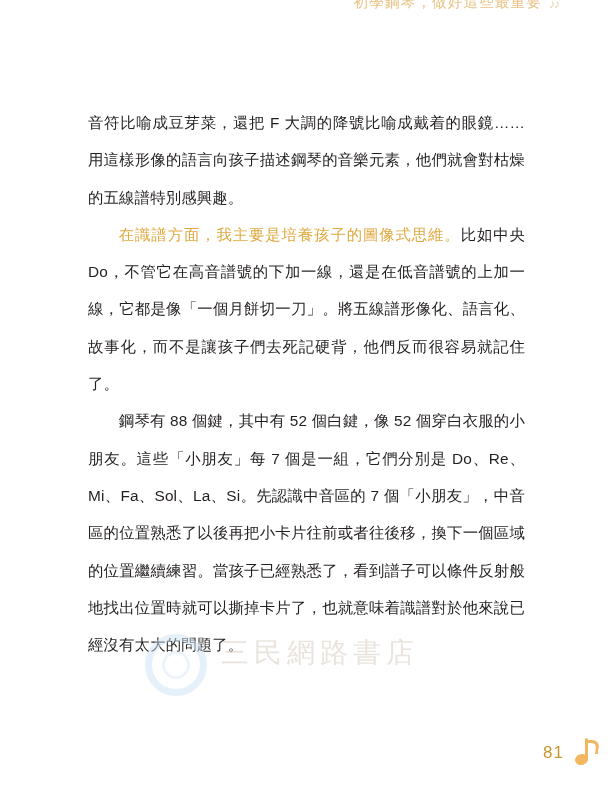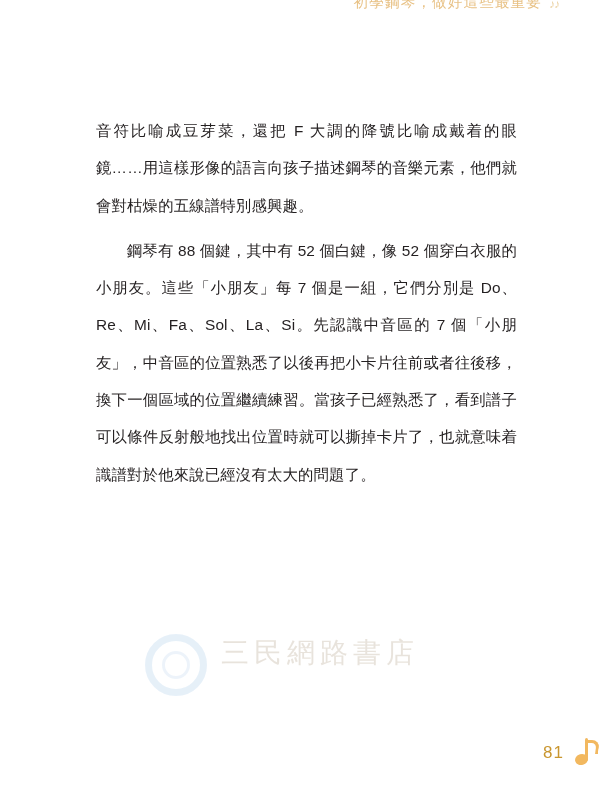--- a/index.html
+++ b/index.html
@@ -49,21 +49,21 @@
 
   
   .text-column {
     position: absolute;
     left: 88px;
     top: 104px;
     width: 437px;
   }
 
   p.para {
-    margin: 8px;
+    margin: 0;
     font-size: 15.4px;
     line-height: 37.3px;
     color: #231f20;
     text-align: justify;
     text-justify: inter-ideograph;
     letter-spacing: 0.15px;
     font-family: "Liberation Sans", "DejaVu Sans", sans-serif;
   }
   p.para.indent {
     text-indent: 2em;
@@ -184,20 +184,23 @@
     <span class="running-head-title">初學鋼琴，做好這些最重要</span>
     <span class="running-head-notes">♪♪</span>
   </div>
 
   <div class="text-column">
 
     <p class="para">
       <span>音符比喻成豆芽菜，還把 F 大調的降號比喻成戴着的眼鏡……用這樣形像的語言向孩子描述鋼琴的音樂元素，他們就會對枯燥的五線譜特別感興趣。</span>
     </p>
 
+    <p class="para indent">
+      <span class="hl">在識譜方面，我主要是培養孩子的圖像式思維。</span><span>比如中央 Do，不管它在高音譜號的下加一線，還是在低音譜號的上加一線，它都是像「一個月餅切一刀」。將五線譜形像化、語言化、故事化，而不是讓孩子們去死記硬背，他們反而很容易就記住了。</span>
+    </p>
 
 
     <p class="para indent">
       <span>鋼琴有 88 個鍵，其中有 52 個白鍵，像 52 個穿白衣服的小朋友。這些「小朋友」每 7 個是一組，它們分別是 Do、Re、Mi、Fa、Sol、La、Si。先認識中音區的 7 個「小朋友」，中音區的位置熟悉了以後再把小卡片往前或者往後移，換下一個區域的位置繼續練習。當孩子已經熟悉了，看到譜子可以條件反射般地找出位置時就可以撕掉卡片了，也就意味着識譜對於他來說已經沒有太大的問題了。</span>
     </p>
 
   </div>
 
   <div class="watermark">
     <span class="wm-ring"></span>

